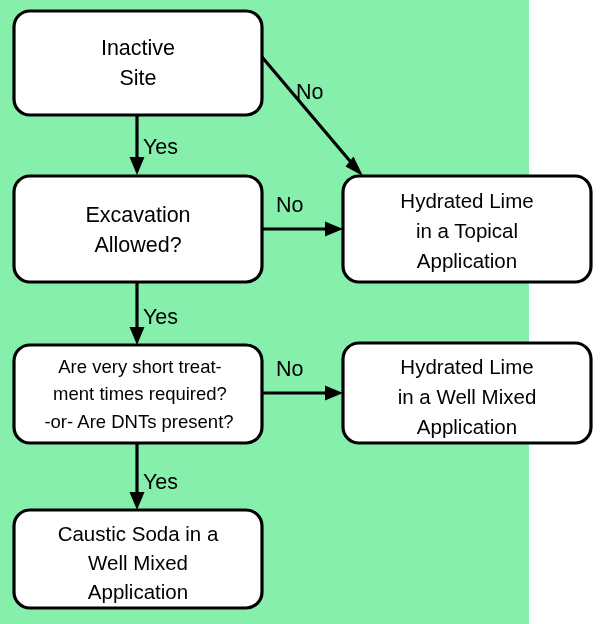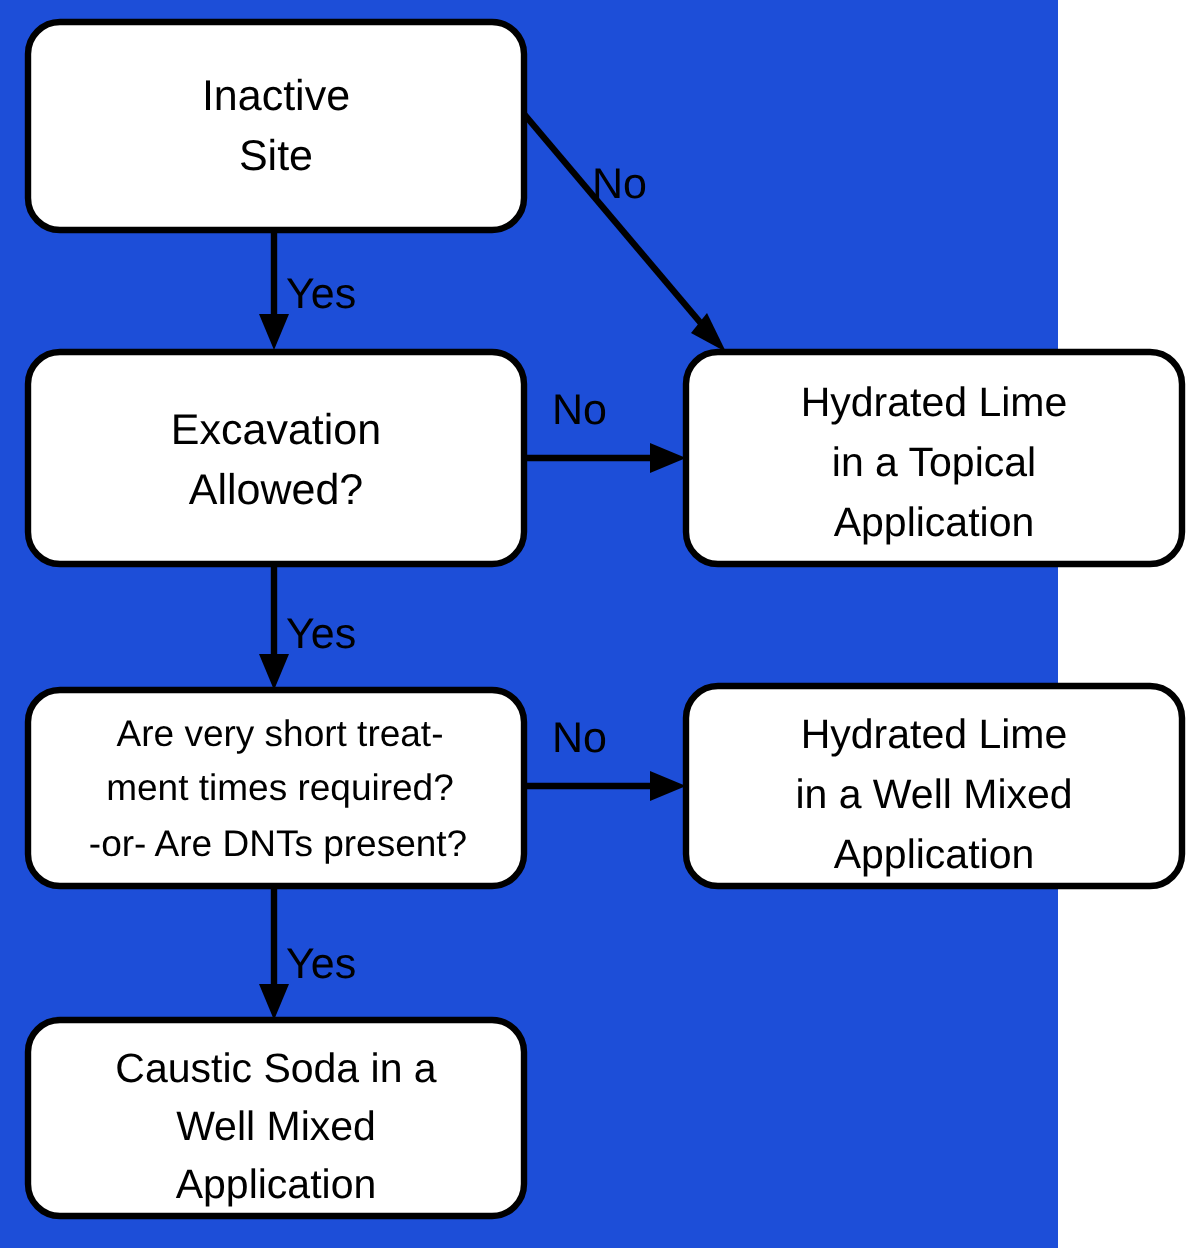--- a/index.html
+++ b/index.html
@@ -11,21 +11,21 @@
   body {
     width: 600px;
     height: 624px;
     overflow: hidden;
     font-family: "Liberation Sans", sans-serif;
   }
   #flowchart-root {
     position: relative;
     width: 529px;
     height: 624px;
-    background: #1d4ed8;
+    background: #86efac;
   }
   svg#flow-svg {
     position: absolute;
     top: 0;
     left: 0;
     width: 600px;
     height: 624px;
     display: block;
   }
   .node-rect {

